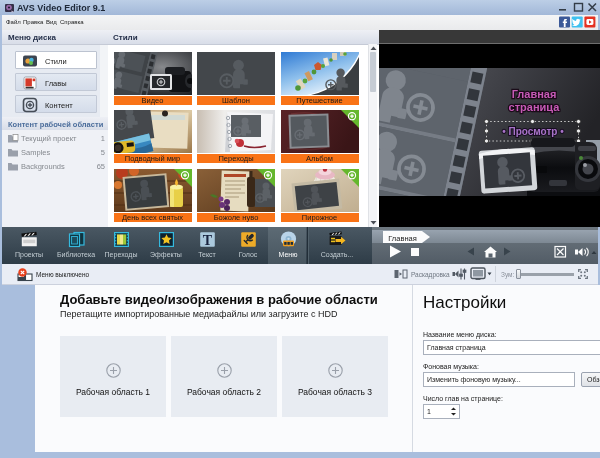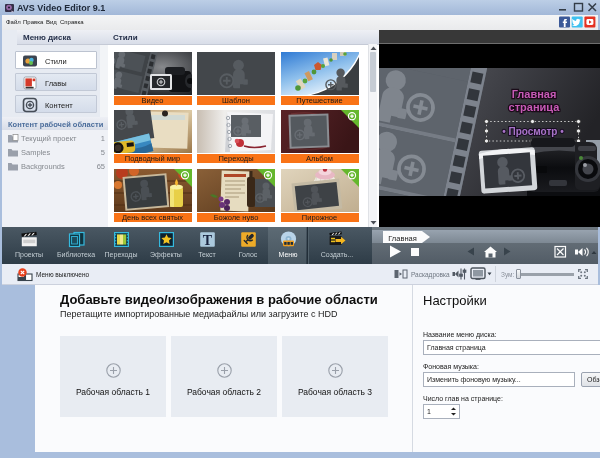--- a/index.html
+++ b/index.html
@@ -10,21 +10,21 @@
 #titlebar{left:0;top:0;width:600px;height:15px;
   background:linear-gradient(#bccee6,#a2b8d8);}
 #titletext{left:17px;top:3px;font-size:9px;font-weight:bold;color:#1e2838;}
 
 #menubar{left:2px;top:15px;width:596px;height:15px;
   background:linear-gradient(#f4f5f6,#e9eaec);border-bottom:1px solid #d8dadd;}
 .menuitem{position:absolute;top:4px;font-size:6px;color:#1a1a1a;}
 
 #leftpanel{left:2px;top:30px;width:106px;height:197px;background:#e7ebf2;}
 .sechead{background:linear-gradient(#eef0f5,#d8dde8);border-bottom:1px solid #c5cad6;}
-#lp-head{left:15px;top:0;width:106px;height:14px;padding-left:21px;}
+#lp-head{left:0;top:0;width:106px;height:14px;padding-left:21px;}
 #lp-head span{position:absolute;left:6px;top:3px;font-size:8px;font-weight:bold;color:#25304a;}
 .lbtn{position:absolute;left:13px;width:82px;height:18px;border:1px solid #c2c9d6;
   background:linear-gradient(#e3e9f2,#d4dcea);border-radius:1px;box-sizing:border-box;}
 .lbtn.sel{background:#fff;border:1px solid #bcc3d0;}
 .lbtn .ic{position:absolute;left:6px;top:1px;}
 .lbtn .tx{position:absolute;left:29px;top:5px;font-size:7.5px;color:#222;}
 #lp-head2{left:0;top:87px;width:106px;height:13px;}
 #lp-head2 span{position:absolute;left:6px;top:3px;font-size:7.5px;font-weight:bold;color:#4b6d9b;}
 #lp-list{left:0;top:100px;width:106px;height:97px;background:#eff1f6;}
 .litem{position:absolute;left:0;width:106px;height:13px;}
@@ -745,21 +745,21 @@
   </div>
   <div class="wbox" style="left:247px">
       <span class="wt">Рабочая область 3</span>
     <svg class="plus" width="15" height="15" viewBox="0 0 15 15">
         <circle cx="7.5" cy="7.5" r="6.7" fill="none" stroke="#9aa0aa" stroke-width="1.1"></circle>
         <path d="M7.5 4v7M4 7.5h7" stroke="#9aa0aa" stroke-width="1.1"></path>
       </svg>
   </div>
   <div class="abs" id="b-div"></div>
   <div class="abs" id="b-right">
-    <span class="abs" style="left:0;top:8px;font-size:13px;color:#0d0d0d;">Настройки</span>
+    <span class="abs" style="left:0;top:8px;font-size:17px;color:#0d0d0d;">Настройки</span>
     <span class="flabel" style="left:0;top:46px">Название меню диска:</span>
     <div class="finput" style="left:0;top:55px;width:200px;height:15px;">Главная страница</div>
     <span class="flabel" style="left:0;top:78px">Фоновая музыка:</span>
     <div class="finput" style="left:0;top:87px;width:152px;height:15px;">Изменить фоновую музыку...</div>
     <div class="abs" style="left:158px;top:87px;width:38px;height:15px;border:1px solid #9aa2b0;border-radius:2px;background:linear-gradient(#f6f7f8,#dfe2e7);box-sizing:border-box;font-size:7px;color:#222;text-align:center;line-height:13px;">Обзор...</div>
     <span class="flabel" style="left:0;top:110px">Число глав на странице:</span>
     <div class="finput" style="left:0;top:119px;width:37px;height:15px;">1</div>
     <svg class="abs" style="left:27px;top:122px" width="7" height="9" viewBox="0 0 7 9">
       <path d="M3.5 0.5 L6 3 L1 3 z" fill="#222"></path>
       <path d="M3.5 8.5 L6 6 L1 6 z" fill="#222"></path>

